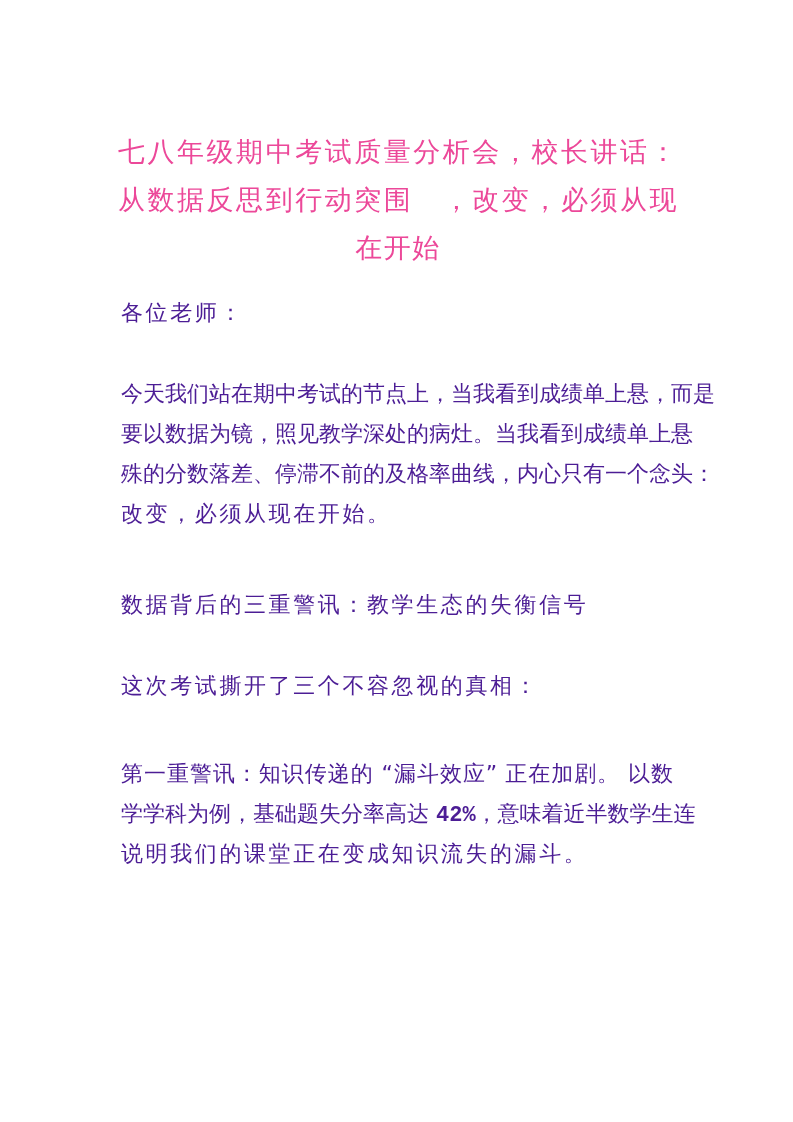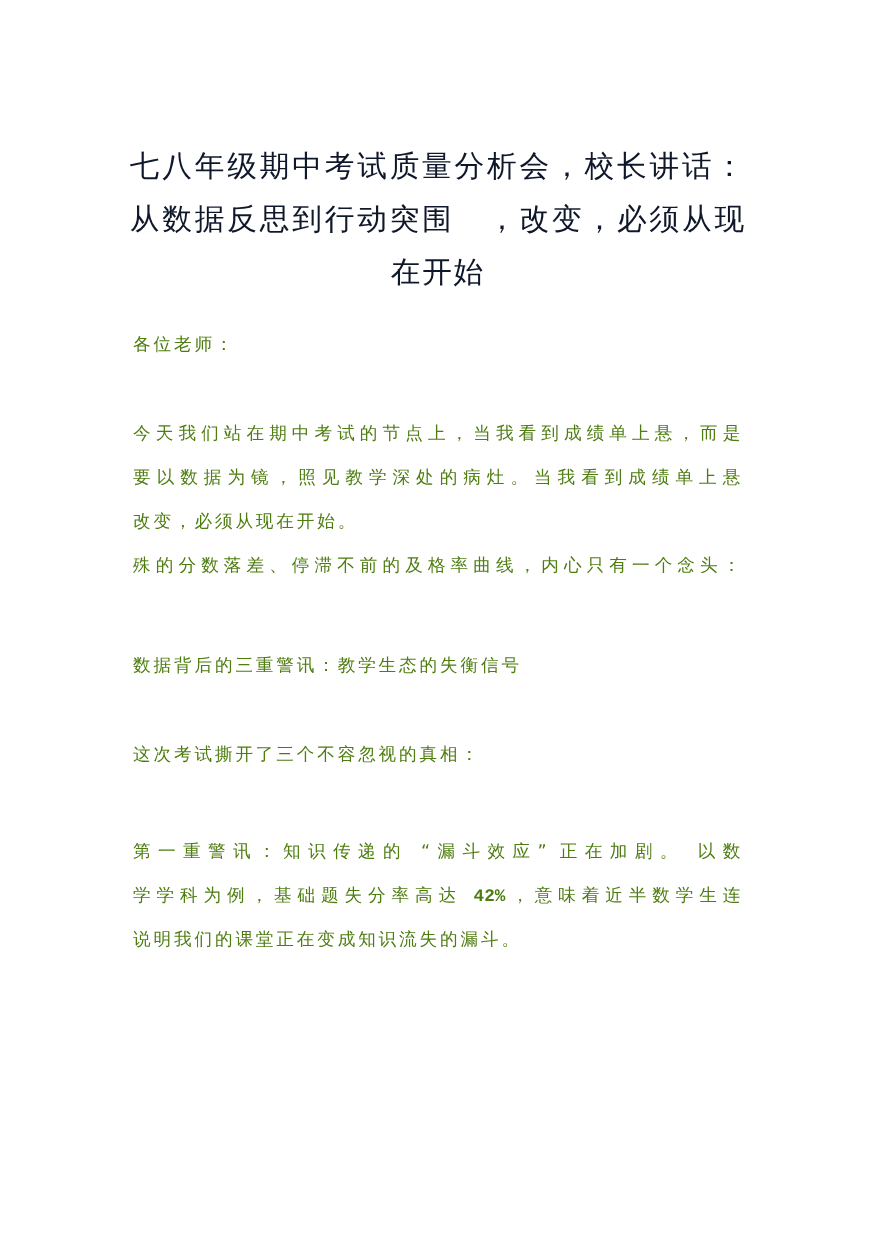--- a/index.html
+++ b/index.html
@@ -27,40 +27,40 @@
       left: 118px;
       width: 560px;
       top: 128px;
     }
     .title-line {
       height: 48px;
       line-height: 48px;
       font-size: 27px;
       white-space: nowrap;
       letter-spacing: 1.5px;
-      color: #0f172a;
+      color: #ec4899;
     }
     .title-line.l1, .title-line.l2 {
       text-align: justify;
       text-align-last: justify;
     }
     .title-line.l3 {
       text-align: center;
     }
     .para {
       position: absolute;
       left: 121px;
       width: 552px;
     }
     .line {
       height: 40px;
       line-height: 40px;
-      font-size: 16px;
+      font-size: 22px;
       white-space: nowrap;
-      color: #4d7c0f;
+      color: #4c1d95;
       letter-spacing: 2.6px;
     }
     .line.justify {
       text-align: justify;
       text-align-last: justify;
       letter-spacing: 0;
     }
     .num {
       font-family: Liberation Mono, monospace;
       font-weight: bold;
@@ -78,22 +78,22 @@
     <div class="title-line l3">在开始</div>
   </div>
 
   <div class="para" style="top:293px;">
     <div class="line">各位老师：</div>
   </div>
 
   <div class="para" style="top:374px;">
     <div class="line justify">今天我们站在期中考试的节点上，当我看到成绩单上悬，而是</div>
     <div class="line justify">要以数据为镜，照见教学深处的病灶。当我看到成绩单上悬</div>
+    <div class="line justify">殊的分数落差、停滞不前的及格率曲线，内心只有一个念头：</div>
     <div class="line">改变，必须从现在开始。</div>
-    <div class="line justify">殊的分数落差、停滞不前的及格率曲线，内心只有一个念头：</div>
   </div>
 
   <div class="para" style="top:666px;">
     <div class="line">这次考试撕开了三个不容忽视的真相：</div>
   </div>
 
   <div class="para" style="top:585px;">
     <div class="line">数据背后的三重警讯：教学生态的失衡信号</div>
   </div>
 

